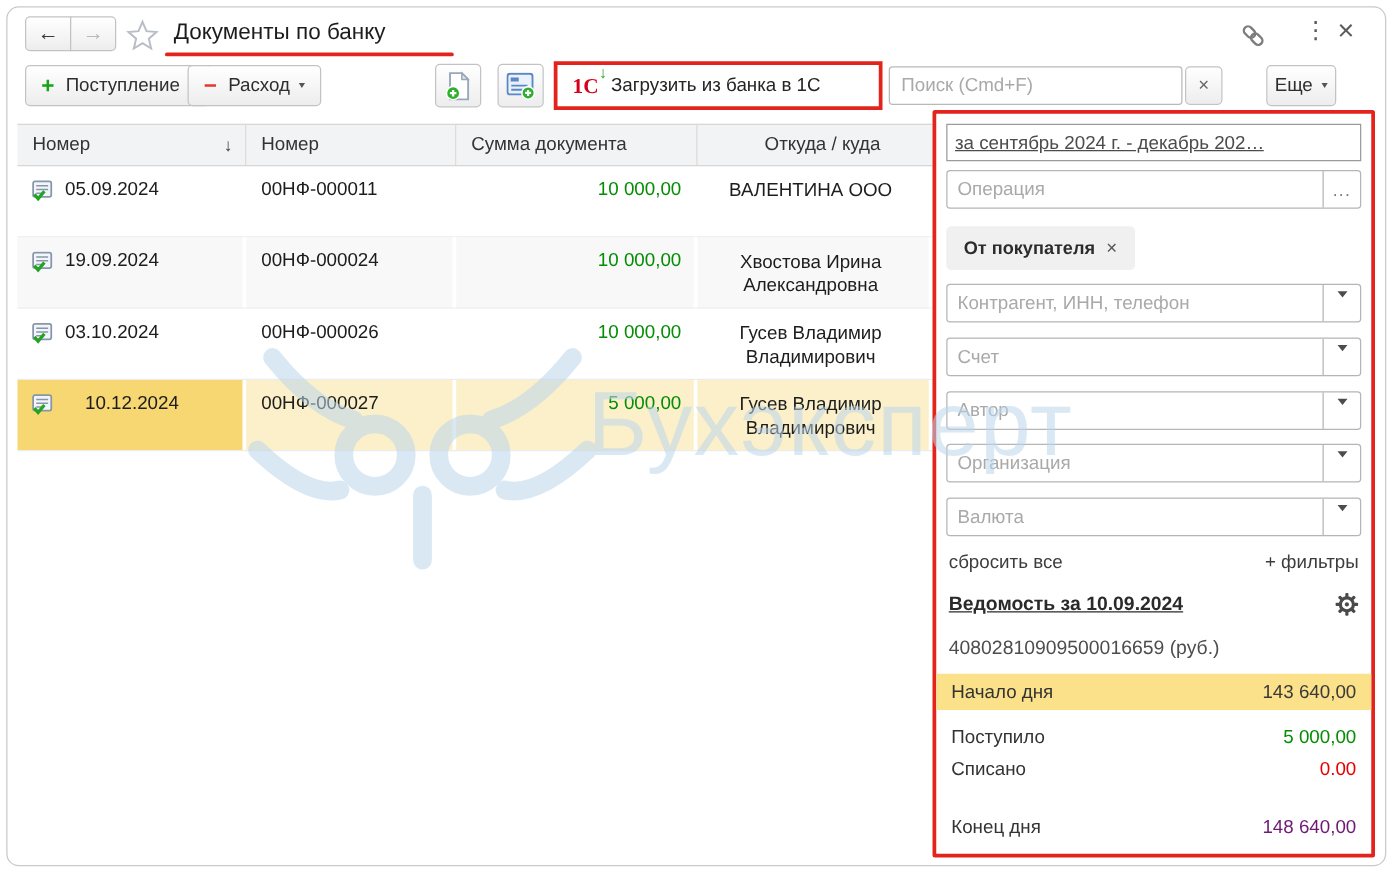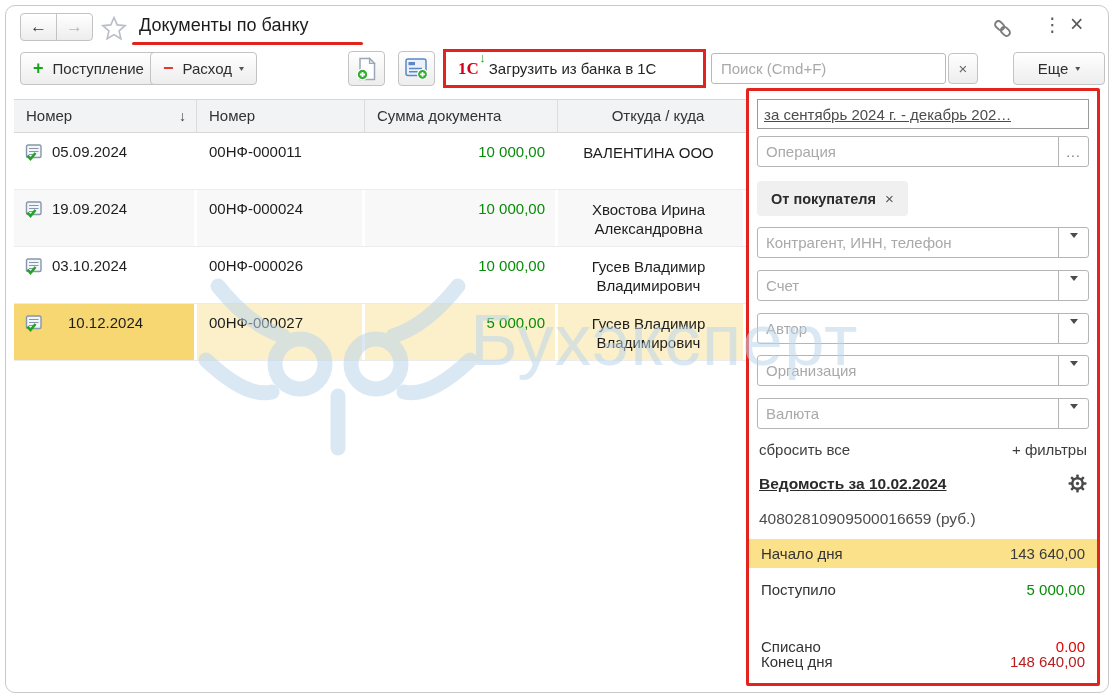--- a/index.html
+++ b/index.html
@@ -42,21 +42,21 @@
   #btn-newlist{left:398px;top:51px;width:37px;height:35px;}
   #load-annot{left:443px;top:49px;width:263px;height:39px;border:3px solid #e2241d;box-sizing:border-box;z-index:20;pointer-events:none;}
   #btn-load{left:446px;top:52px;width:257px;height:33px;background:#fff;display:flex;align-items:center;cursor:pointer;}
   .logo1c{position:relative;margin:0 10px 0 12px;font-weight:bold;font-size:17px;color:#d6001c;font-family:"Liberation Serif","DejaVu Serif",serif;}
   .logo1c .ar{position:absolute;right:-7px;top:-9px;color:#1fa51f;font-weight:bold;font-size:13px;font-family:"Liberation Sans",sans-serif;}
   #btn-load span.lbl{font-size:15px;color:#242424;}
   #search-box{left:711px;top:53px;width:235px;height:31px;border:1px solid #b9b9b9;border-radius:3px;box-sizing:border-box;background:#fff;display:flex;align-items:center;}
   #search-box input{border:none;outline:none;width:100%;font-size:15px;padding:0 9px;font-family:inherit;color:#333;background:transparent;}
   #search-box input::placeholder{color:#a9a9a9;}
   #btn-clear{left:948px;top:53px;width:30px;height:31px;font-size:15px;color:#666;}
-  #btn-more{left:1013px;top:52px;width:92px;height:33px;}
+  #btn-more{left:1013px;top:52px;width:56px;height:33px;}
 
   
   #thead{left:14px;top:99px;width:732px;height:34px;background:#f2f3f5;border-top:1px solid #d7d7d7;border-bottom:1px solid #d7d7d7;box-sizing:border-box;display:flex;z-index:2;}
   .th{font-size:15px;color:#333;line-height:32px;padding-left:12px;box-sizing:border-box;border-right:1px solid #dcdcdc;position:relative;cursor:pointer;}
   .th:last-child{border-right:none;}
   .th .sort{position:absolute;right:10px;top:0;color:#444;font-size:14px;}
   .c0{width:183px;}.c1{width:168px;}.c2{width:193px;}.c3{width:188px;text-align:center;}
   .trow{left:14px;width:732px;height:57px;display:flex;box-sizing:border-box;border-bottom:1px solid #ececec;cursor:pointer;background:#fff;z-index:1;}
   .trow.alt{background:#f8f8f8;}
   .td{box-sizing:border-box;padding-top:10px;font-size:15px;color:#1d1d1d;border-right:3px solid #fff;overflow:hidden;}
@@ -88,26 +88,26 @@
   #chip .x{margin-left:9px;font-weight:normal;color:#555;font-size:15px;}
   #links-row{left:10px;right:10px;top:350px;display:flex;justify-content:space-between;font-size:15px;color:#3d3d3d;}
   #links-row span{cursor:pointer;}
   #stmt-title-row{left:10px;right:10px;top:383px;display:flex;justify-content:space-between;align-items:center;}
   #stmt-title{font-size:15.5px;font-weight:bold;color:#2a2a2a;text-decoration:underline;cursor:pointer;}
   #gear{cursor:pointer;line-height:0;}
   #account{left:10px;top:419px;font-size:15.5px;color:#4d4d4d;}
   .sumrow{left:0;right:0;height:29px;display:flex;justify-content:space-between;align-items:center;padding:0 12px;font-size:15px;color:#333;box-sizing:border-box;}
   #sum0{top:448px;background:#fbe18a;}
   #sum1{top:484px;}
-  #sum2{top:541px;}
+  #sum2{top:510px;}
   #sum3{top:556px;}
   #sum0 .val{color:#3a3a3a;}
   #sum1 .val{color:#068d06;}
   #sum2 .val{color:#e60000;}
-  #sum3 .val{color:#b91c1c;}
+  #sum3 .val{color:#701a75;}
 </style>
 </head>
 <body>
 
 <div class="abs btn navbtn" id="nav-back">
     <span>←</span>
   </div>
 <div class="abs btn navbtn" id="nav-fwd">
     <span>→</span>
   </div>
@@ -294,21 +294,21 @@
         <div class="tri-down"></div>
       </div>
   </div>
 
   <div class="abs" id="links-row">
     <span>сбросить все</span>
     <span>+ фильтры</span>
   </div>
 
   <div class="abs" id="stmt-title-row">
-    <span id="stmt-title">Ведомость за 10.02.2024</span>
+    <span id="stmt-title">Ведомость за 10.09.2024</span>
     <span id="gear">
       <svg width="19" height="19" viewBox="0 0 24 24">
         <circle cx="12" cy="12" r="6.6" fill="none" stroke="#4a4a4a" stroke-width="3.2"></circle>
         <circle cx="12" cy="12" r="2.1" fill="#4a4a4a"></circle>
         <g fill="#4a4a4a">
           <rect x="10.4" y="0.6" width="3.2" height="5" rx="1"></rect>
           <rect x="10.4" y="0.6" width="3.2" height="5" rx="1" transform="rotate(45 12 12)"></rect>
           <rect x="10.4" y="0.6" width="3.2" height="5" rx="1" transform="rotate(90 12 12)"></rect>
           <rect x="10.4" y="0.6" width="3.2" height="5" rx="1" transform="rotate(135 12 12)"></rect>
           <rect x="10.4" y="0.6" width="3.2" height="5" rx="1" transform="rotate(180 12 12)"></rect>

